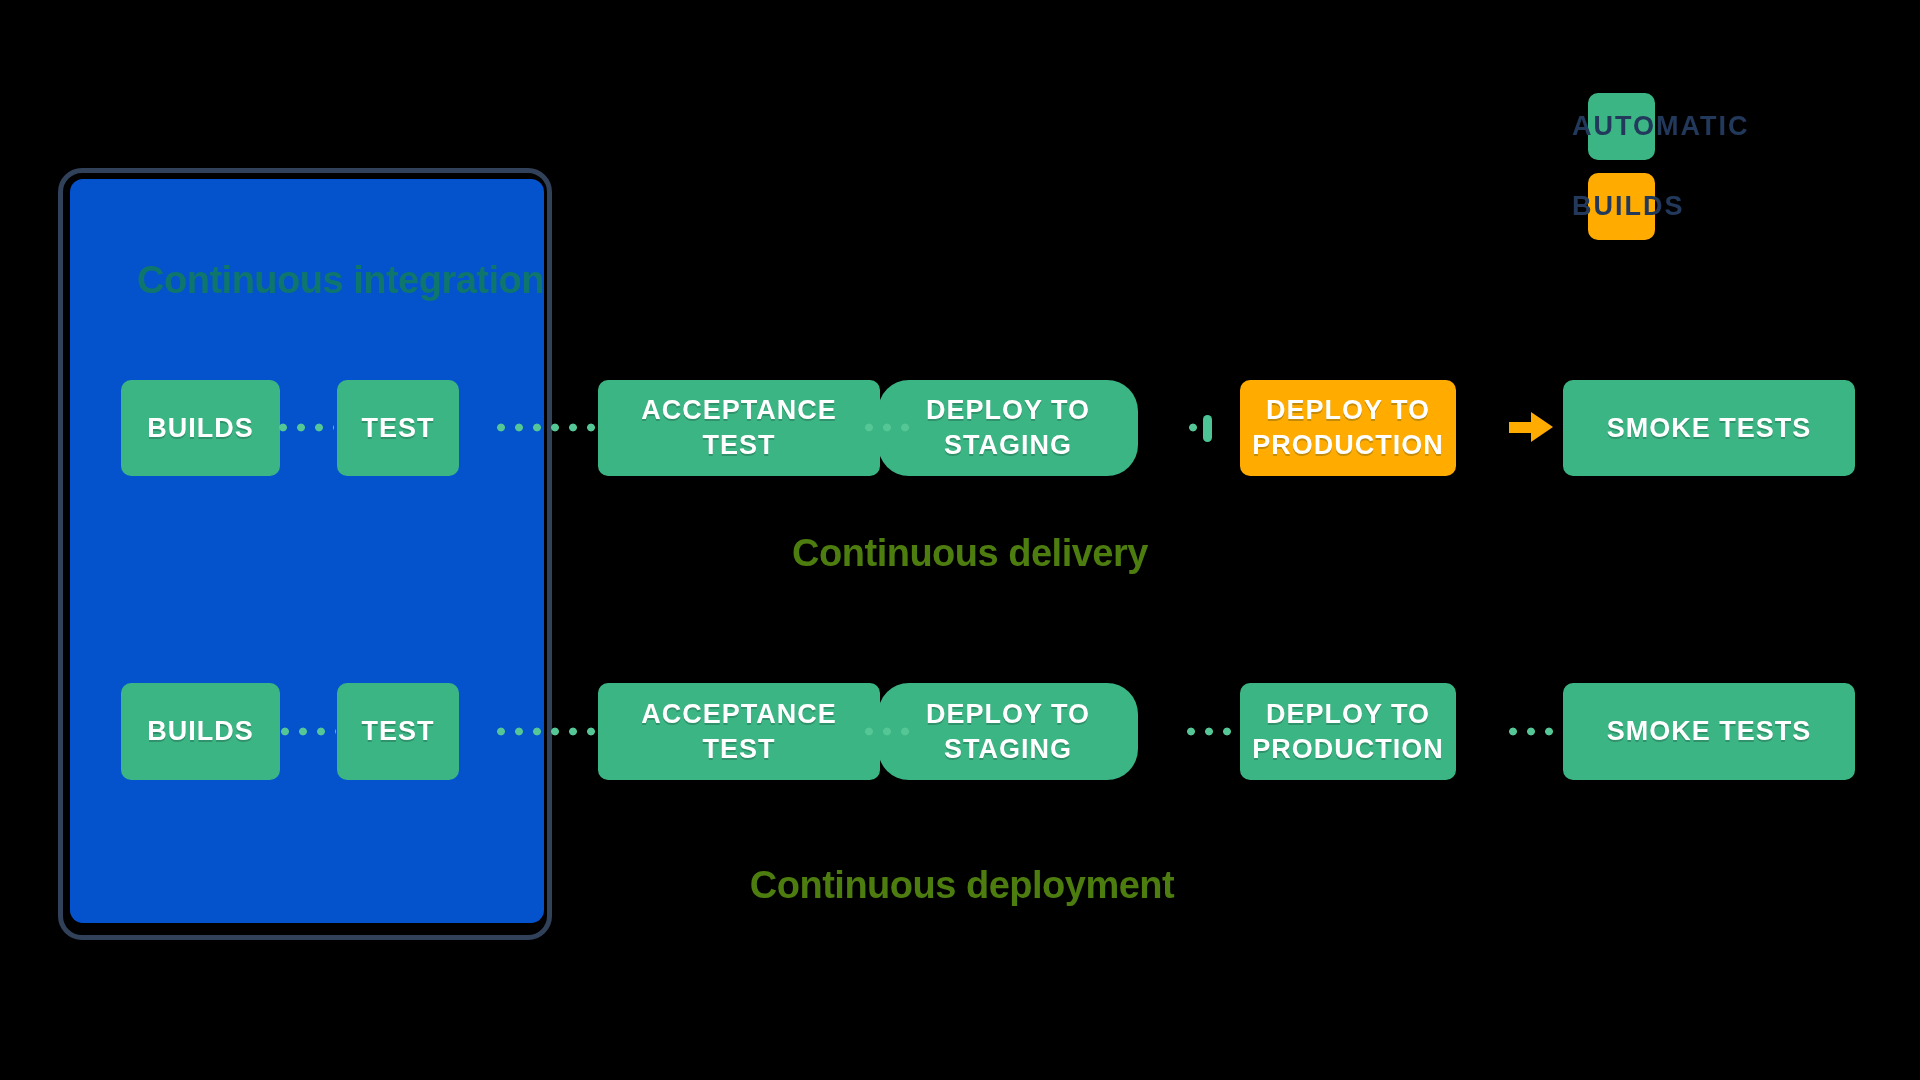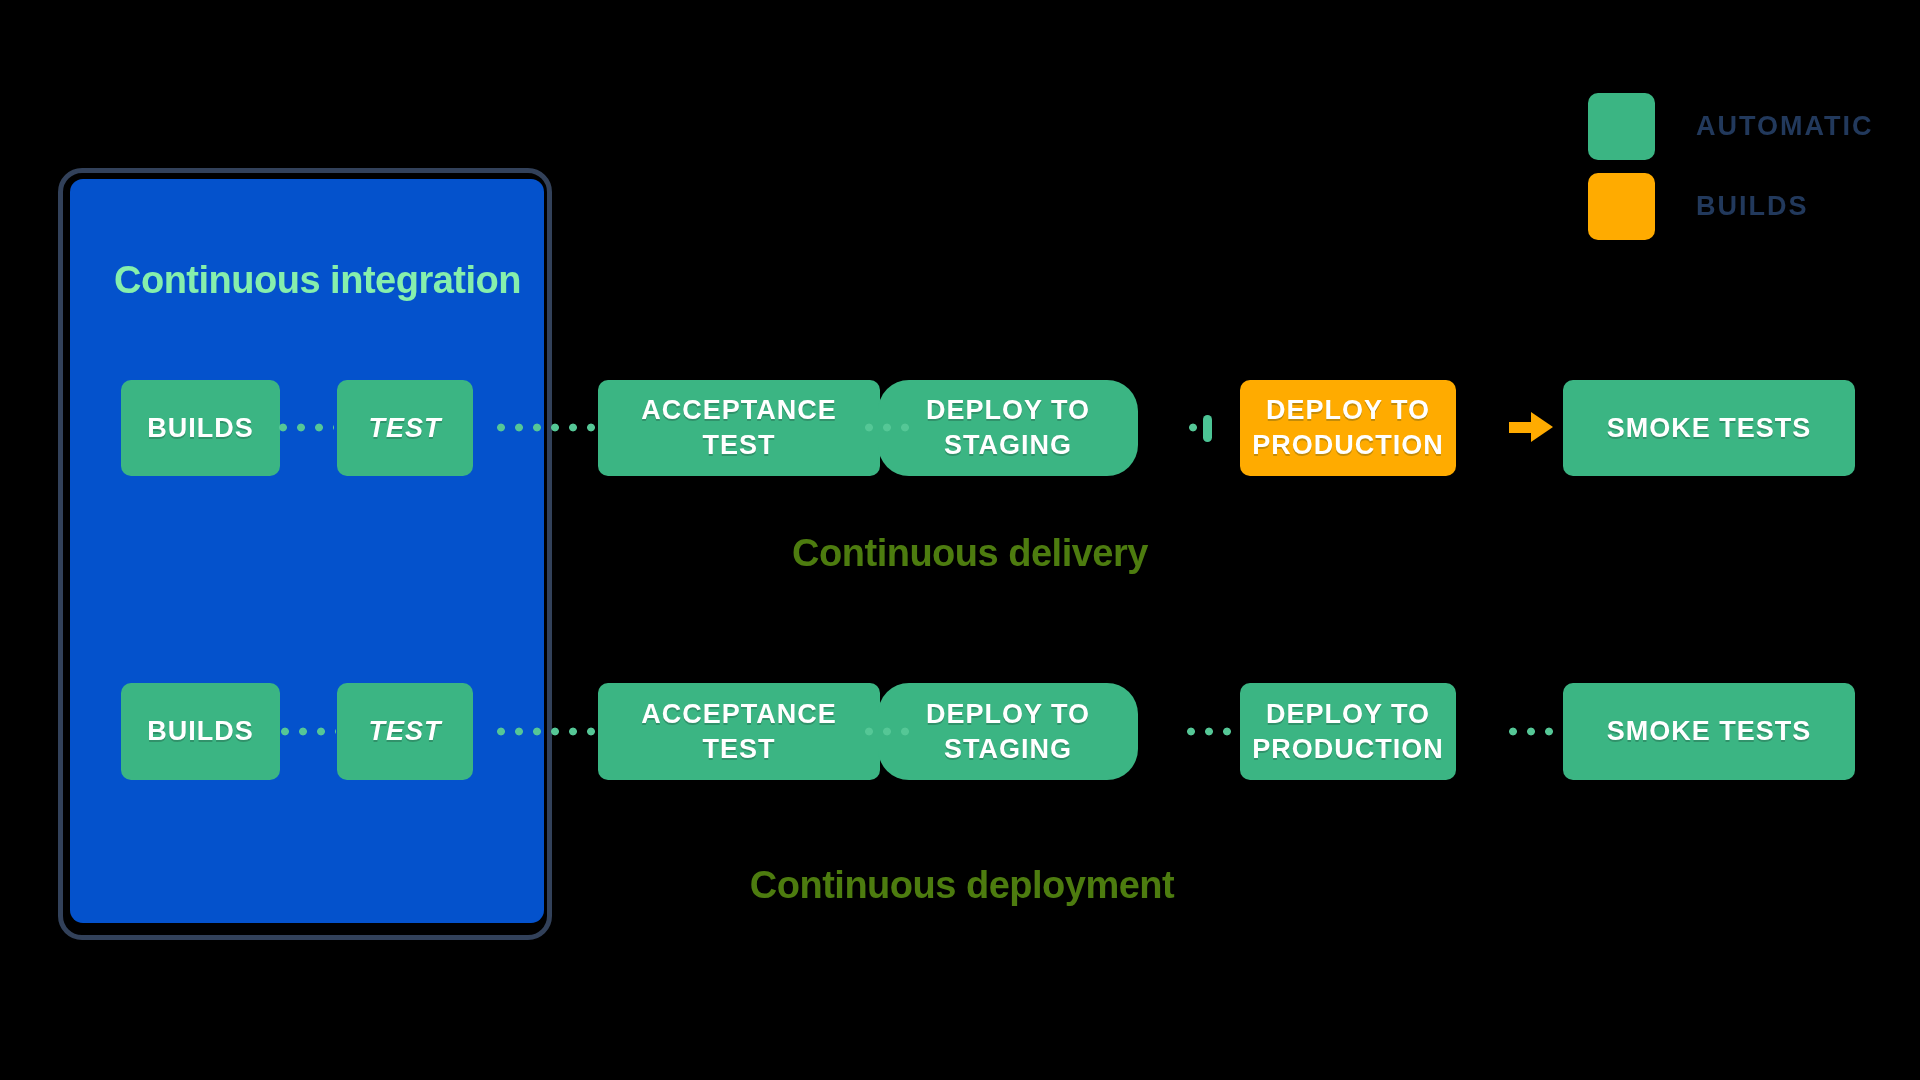--- a/index.html
+++ b/index.html
@@ -16,41 +16,41 @@
     position:absolute;left:58px;top:168px;width:484px;height:762px;
     border:5px solid #32415A;border-radius:24px;
     background:transparent;
   }
   .ci-panel{
     position:absolute;left:70px;top:179px;width:474px;height:744px;
     background:#0452CC;border-radius:13px;
   }
   .ci-title{
     position:absolute;left:70px;top:256px;width:474px;height:48px;
-    line-height:48px;text-align:left;
-    color:#86efac;font-size:38px;font-weight:700;letter-spacing:-0.5px;padding-left:44px;
+    line-height:48px;text-align:right;
+    color:#0f766e;font-size:38px;font-weight:700;letter-spacing:-0.5px;
   }
 
   
   .stage{
     position:absolute;
     display:flex;align-items:center;justify-content:center;
     text-align:center;
     border-radius:10px;
     color:#FFFFFF;font-size:27px;font-weight:700;letter-spacing:1px;
     line-height:35px;
     padding:0 18px;box-sizing:border-box;
     text-shadow:0 2px 0 rgba(16,42,32,0.25);
   }
   .auto{background:#3BB583;}
   .manual{background:#FFAB00;}
   .r1{top:380px;height:96px;}
   .r2{top:683px;height:97px;}
   .s1{left:121px;width:159px;}
-  .s2{left:337px;width:136px;font-style:italic;}
+  .s2{left:337px;width:122px;}
   .s3{left:598px;width:282px;}
   .s4{left:878px;width:260px;border-radius:31px;}
   .s5{left:1240px;width:216px;}
   .s6{left:1563px;width:292px;}
 
   
   .dots{
     position:absolute;height:9px;
     background-image:radial-gradient(circle, #55C796 3.5px, transparent 4.3px);
     background-size:18px 9px;
@@ -91,21 +91,21 @@
     color:#4d7c0f;font-size:38px;font-weight:700;letter-spacing:-0.5px;
   }
   .cap-delivery{left:660px;top:532px;}
   .cap-deployment{left:652px;top:834px;margin-top:30px;}
 
   
   .legend-swatch{position:absolute;width:67px;height:67px;border-radius:10px;}
   .sw-auto{left:1588px;top:93px;background:#3BB583;}
   .sw-manual{left:1588px;top:173px;background:#FFAB00;}
   .legend-label{
-    position:absolute;left:1696px;height:67px;line-height:67px;
+    position:absolute;left:1572px;height:67px;line-height:67px;
     color:#22395C;font-size:27px;font-weight:700;letter-spacing:2px;
   }
   .ll-auto{top:93px;}
   .ll-manual{top:173px;}
 </style>
 </head>
 <body>
 
 <div class="canvas">
 

